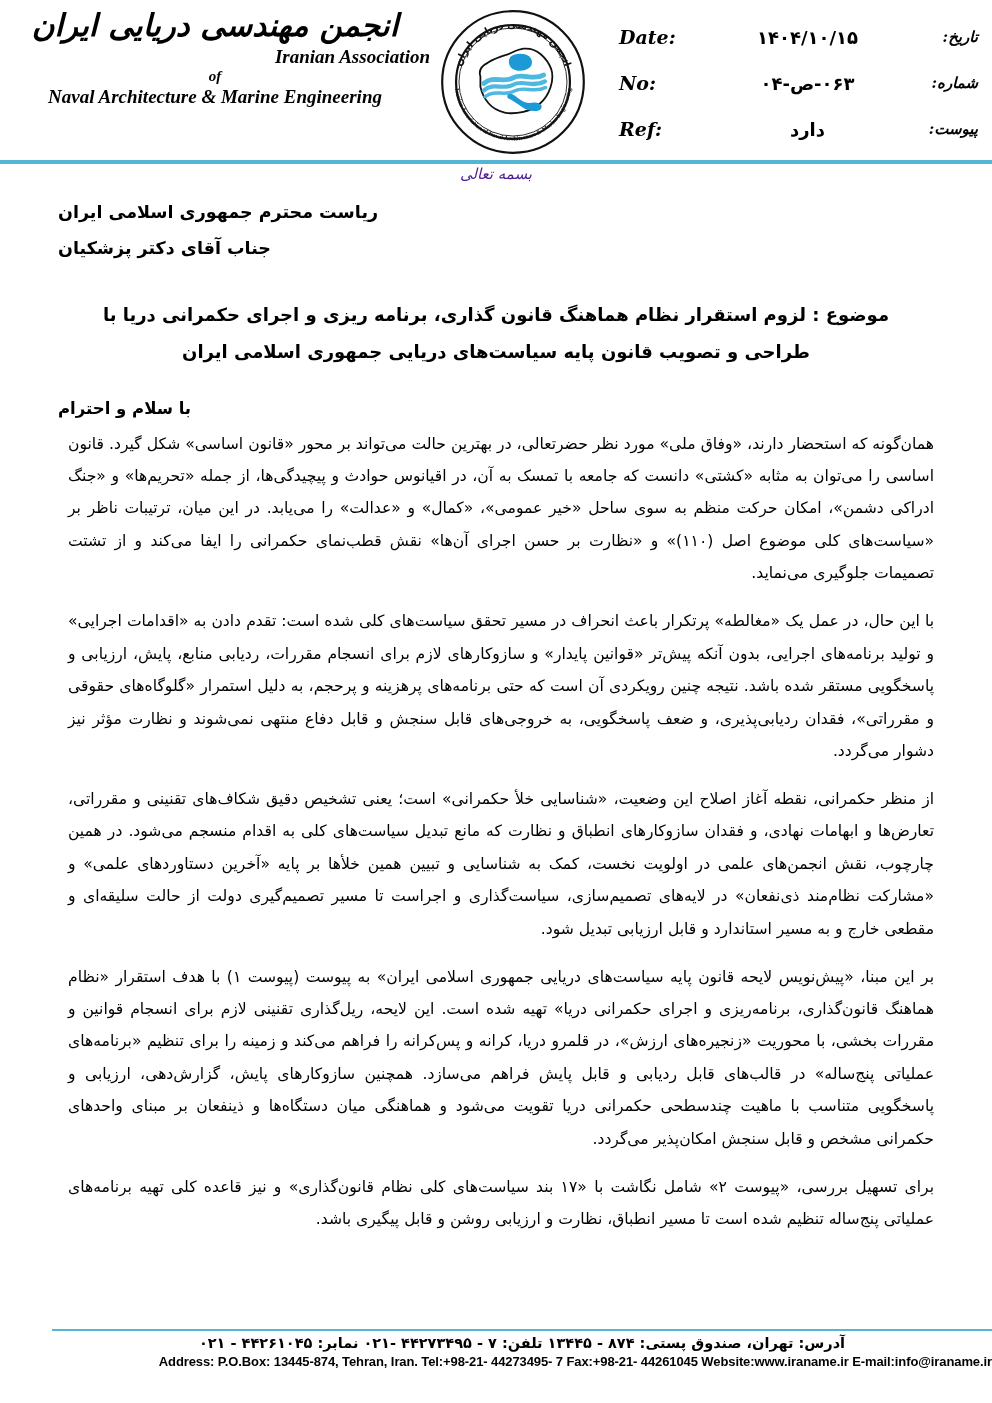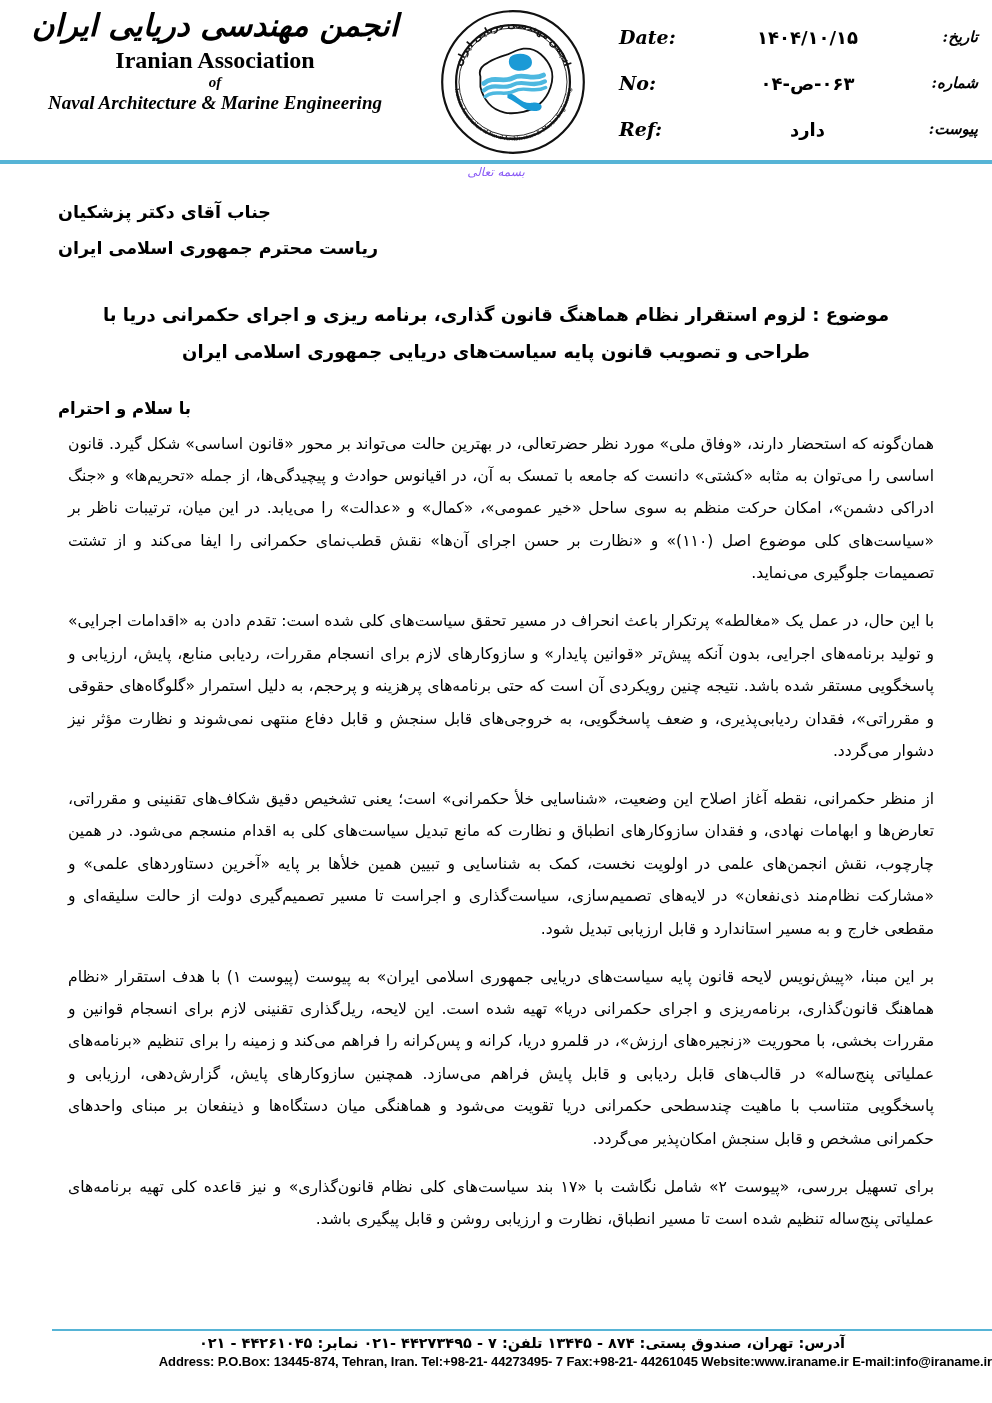--- a/index.html
+++ b/index.html
@@ -40,23 +40,25 @@
     letter-spacing: -1px;
     line-height: 1.12;
     white-space: nowrap;
   }
   .brand-en {
     font-family: "Liberation Serif", "DejaVu Serif", serif;
     direction: ltr;
     margin-top: 3px;
   }
   .brand-en .l1 {
-    font-size: 24px;
-    font-weight: 700;
+    font-size: 19px;
+    font-weight: 700;
+    font-style: italic;
     line-height: 1.18;
+    text-align: right;
   }
   .brand-en .l2 {
     font-size: 15px;
     font-weight: 700;
     font-style: italic;
     line-height: 1.18;
   }
   .brand-en .l3 {
     font-size: 19px;
     font-weight: 700;
@@ -129,23 +131,23 @@
     height: 2px;
     background: #56b4d6;
     width: 100%;
   }
 
   
   .bismillah {
     text-align: center;
     height: 22px;
     font-family: "DejaVu Serif", serif;
-    font-size: 12px;
-    font-style: italic;
-    color: #8b5cf6;
+    font-size: 15px;
+    font-style: italic;
+    color: #4c1d95;
     padding-top: 1px;
     letter-spacing: -1px;
   }
 
   
   .sheet {
     padding: 6px 58px 0 58px;
     direction: rtl;
   }
   .addressee {
@@ -280,22 +282,22 @@
     </div>
   </div>
 </div>
 
 <div class="rule"></div>
 <div class="bismillah">بسمه تعالی</div>
 
 <div class="sheet">
 
   <div class="addressee">
+    <span class="ln">ریاست محترم جمهوری اسلامی ایران</span>
     <span class="ln">جناب آقای دکتر پزشکیان</span>
-    <span class="ln">ریاست محترم جمهوری اسلامی ایران</span>
   </div>
 
   <div class="subject">موضوع  :  لزوم استقرار نظام هماهنگ قانون گذاری، برنامه ریزی و اجرای حکمرانی دریا با طراحی  و تصویب قانون پایه سیاست‌های دریایی جمهوری اسلامی ایران</div>
 
   <div class="salutation">با سلام و احترام</div>
 
   <p class="para first">همان‌گونه که استحضار دارند، «وفاق ملی» مورد نظر حضرتعالی، در بهترین حالت می‌تواند بر محور «قانون اساسی» شکل گیرد. قانون اساسی را می‌توان به مثابه «کشتی» دانست که جامعه با تمسک به آن، در اقیانوس حوادث و پیچیدگی‌ها، از جمله «تحریم‌ها» و «جنگ ادراکی دشمن»، امکان حرکت منظم به سوی ساحل «خیر عمومی»، «کمال» و «عدالت» را می‌یابد. در این میان، ترتیبات ناظر بر «سیاست‌های کلی موضوع اصل (۱۱۰)» و «نظارت بر حسن اجرای آن‌ها» نقش قطب‌نمای حکمرانی را ایفا می‌کند و از تشتت تصمیمات جلوگیری می‌نماید.</p>
   <p class="para">با این حال، در عمل یک «مغالطه» پرتکرار باعث انحراف در مسیر تحقق سیاست‌های کلی شده است: تقدم دادن به «اقدامات اجرایی» و تولید برنامه‌های اجرایی، بدون آنکه پیش‌تر «قوانین پایدار» و سازوکارهای لازم برای انسجام مقررات، ردیابی منابع، پایش، ارزیابی و پاسخگویی مستقر شده باشد. نتیجه چنین رویکردی آن است که حتی برنامه‌های پرهزینه و پرحجم، به دلیل استمرار «گلوگاه‌های حقوقی و مقرراتی»، فقدان ردیابی‌پذیری، و ضعف پاسخگویی، به خروجی‌های قابل سنجش و قابل دفاع منتهی نمی‌شوند و نظارت مؤثر نیز دشوار می‌گردد.</p>
   <p class="para">از منظر حکمرانی، نقطه آغاز اصلاح این وضعیت، «شناسایی خلأ حکمرانی» است؛ یعنی تشخیص دقیق شکاف‌های تقنینی و مقرراتی، تعارض‌ها و ابهامات نهادی، و فقدان سازوکارهای انطباق و نظارت که مانع تبدیل سیاست‌های کلی به اقدام منسجم می‌شود. در همین چارچوب، نقش انجمن‌های علمی در اولویت نخست، کمک به شناسایی و تبیین همین خلأها بر پایه «آخرین دستاوردهای علمی» و «مشارکت نظام‌مند ذی‌نفعان» در لایه‌های تصمیم‌سازی، سیاست‌گذاری و اجراست تا مسیر تصمیم‌گیری دولت از حالت سلیقه‌ای و مقطعی خارج و به مسیر استاندارد و قابل ارزیابی تبدیل شود.</p>
   <p class="para">بر این مبنا، «پیش‌نویس لایحه قانون پایه سیاست‌های دریایی جمهوری اسلامی ایران» به پیوست (پیوست ۱) با هدف استقرار «نظام هماهنگ قانون‌گذاری، برنامه‌ریزی و اجرای حکمرانی دریا» تهیه شده است. این لایحه، ریل‌گذاری تقنینی لازم برای انسجام قوانین و مقررات بخشی، با محوریت «زنجیره‌های ارزش»، در قلمرو دریا، کرانه و پس‌کرانه را فراهم می‌کند و زمینه را برای تنظیم «برنامه‌های عملیاتی پنج‌ساله» در قالب‌های قابل ردیابی و قابل پایش فراهم می‌سازد. همچنین سازوکارهای پایش، گزارش‌دهی، ارزیابی و پاسخگویی متناسب با ماهیت چندسطحی حکمرانی دریا تقویت می‌شود و هماهنگی میان دستگاه‌ها و ذینفعان بر مبنای واحدهای حکمرانی مشخص و قابل سنجش امکان‌پذیر می‌گردد.</p>

